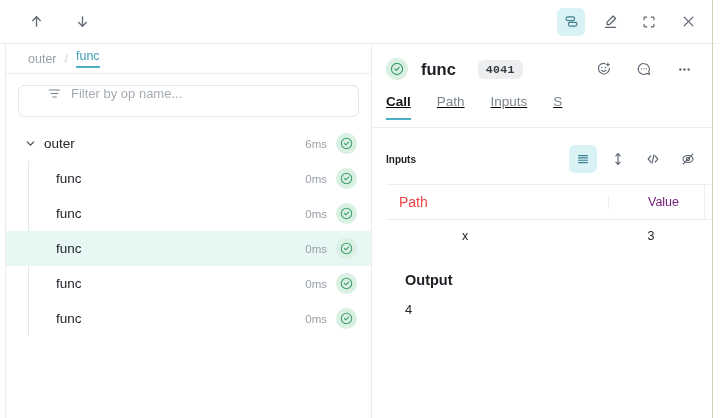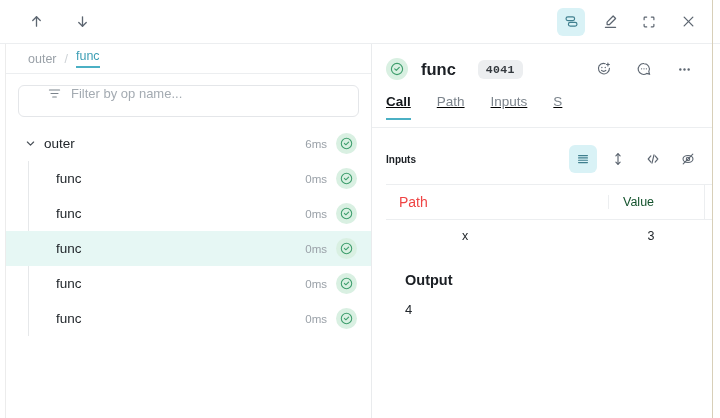--- a/index.html
+++ b/index.html
@@ -310,24 +310,25 @@
   .kv-col-path {
     width: 222px;
     font-size: 14px;
     color: #ef4444;
     padding-left: 13px;
     box-sizing: border-box;
   }
   .kv-col-value {
     width: 96px;
     font-size: 12.5px;
-    color: #14532d;
+    color: #701a75;
     padding-left: 14px;
     box-sizing: border-box;
     border-left: 1px solid #eceef0;
+    text-align: center;
   }
   .kv-col-extra {
     width: 20px;
     border-left: 1px solid #eceef0;
     height: 34px;
   }
   .kv-row {
     display: flex;
     height: 32px;
     align-items: center;

